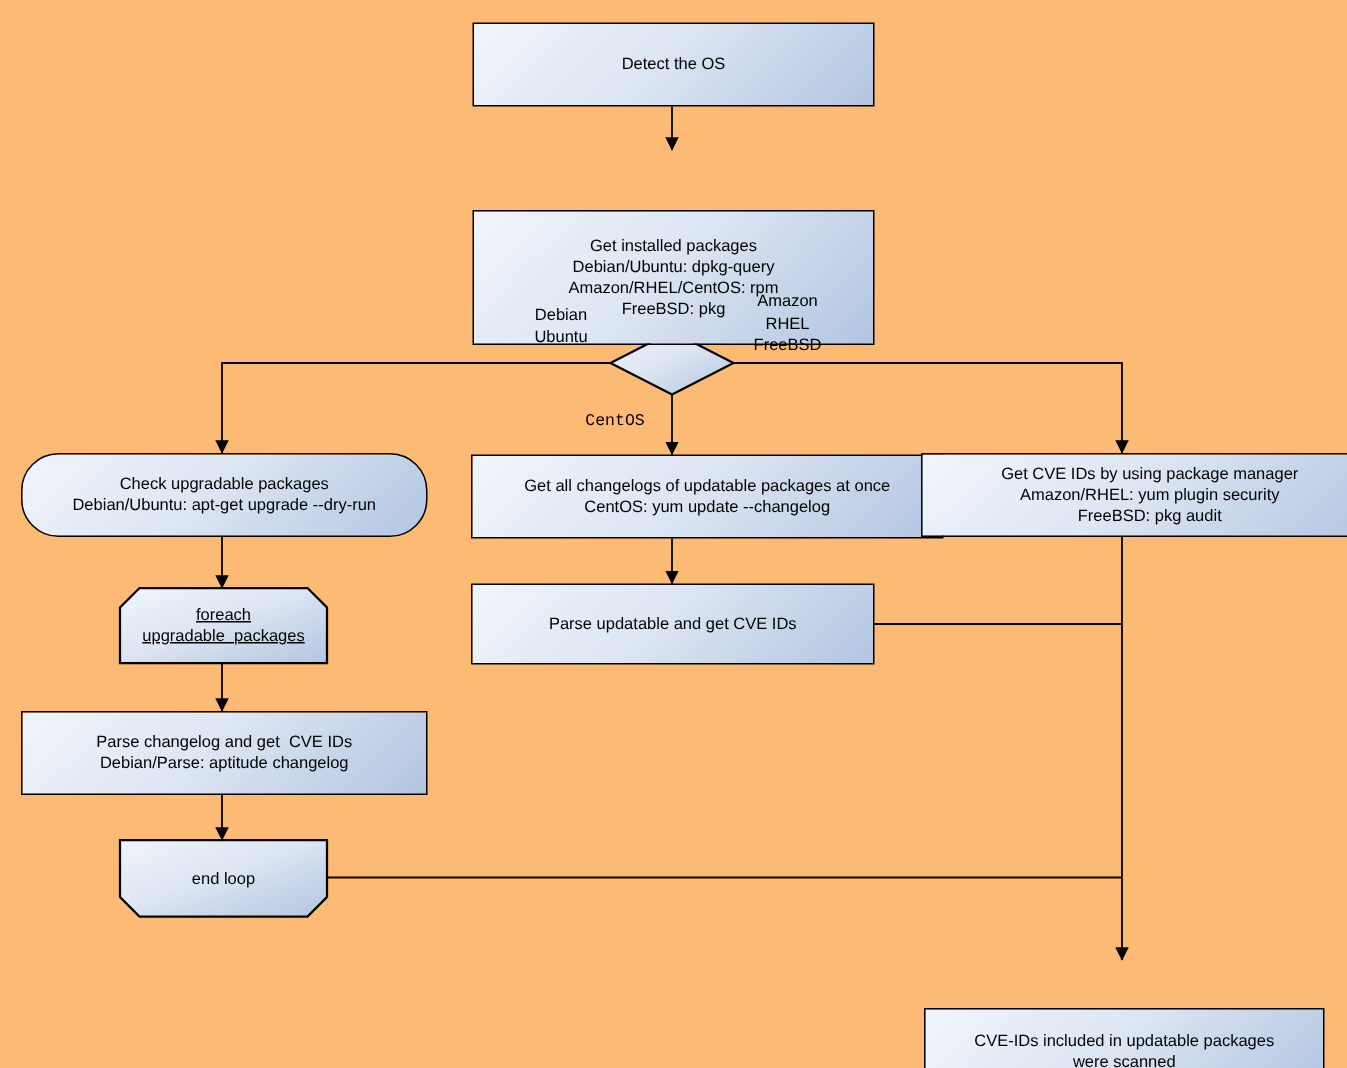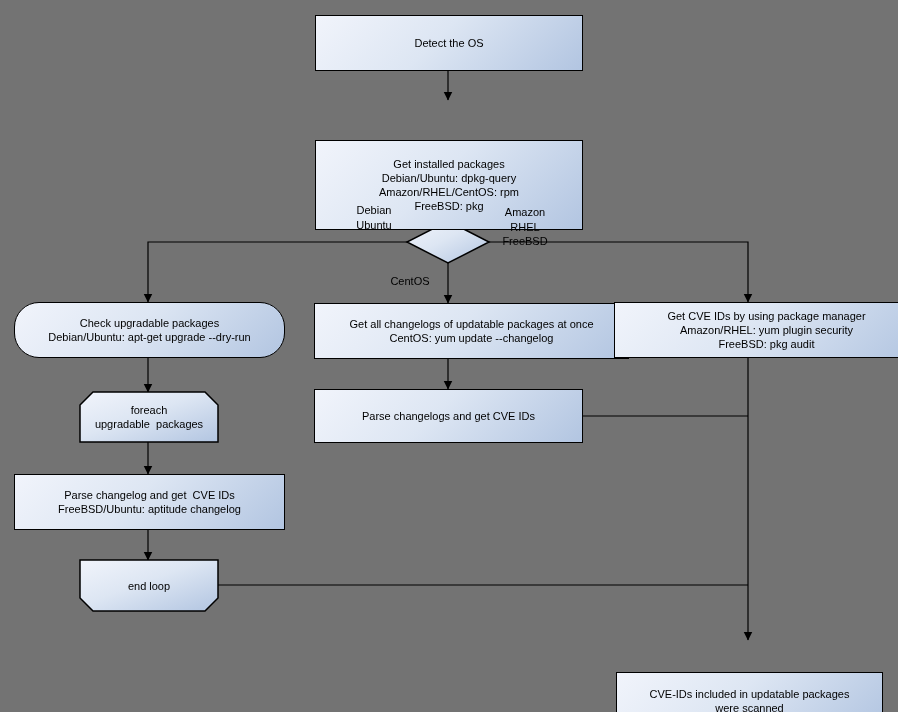--- a/index.html
+++ b/index.html
@@ -5,21 +5,21 @@
   html, body {
     margin: 0;
     padding: 0;
     background: #ffffff;
     font-family: "Liberation Sans", "DejaVu Sans", sans-serif;
   }
   .canvas {
     position: relative;
     width: 898px;
     height: 712px;
-    background: #737373;
+    background: #fdba74;
     overflow: hidden;
   }
   svg.wires {
     position: absolute;
     left: 0;
     top: 0;
     width: 898px;
     height: 712px;
   }
   .node {
@@ -110,54 +110,54 @@
 FreeBSD: pkg</span>
   </div>
 
   <div class="node" style="left:14px; top:302px; width:271px; height:56px;border-radius:25px;">
     <span>Check upgradable packages
 Debian/Ubuntu: apt-get upgrade --dry-run</span>
   </div>
 
   <div class="node" style="left:14px; top:474px; width:271px; height:56px;">
     <span>Parse changelog and get  CVE IDs
-FreeBSD/Ubuntu: aptitude changelog</span>
+Debian/Parse: aptitude changelog</span>
   </div>
 
   <div class="node" style="left:314px; top:303px; width:315px; height:56px;">
     <span>Get all changelogs of updatable packages at once
 CentOS: yum update --changelog</span>
   </div>
 
   <div class="node" style="left:314px; top:389px; width:269px; height:54px;">
-    <span>Parse changelogs and get CVE IDs</span>
+    <span>Parse updatable and get CVE IDs</span>
   </div>
 
   <div class="node" style="left:614px; top:302px; width:305px; height:56px;">
     <span>Get CVE IDs by using package manager
 Amazon/RHEL: yum plugin security
 FreeBSD: pkg audit</span>
   </div>
 
   <div class="node" style="left:616px; top:640px; width:267px; height:57px;margin-top:32px;">
     <span>CVE-IDs included in updatable packages
 were scanned</span>
   </div>
 
-  <div class="shape-label" style="left:80px; top:392px; width:138px; height:50px;">
+  <div class="shape-label" style="left:80px; top:392px; width:138px; height:50px;text-decoration:underline;">
     <span>foreach
 upgradable  packages</span>
   </div>
 
   <div class="shape-label" style="left:80px; top:560px; width:138px; height:51px;">
     <span>end loop</span>
   </div>
 
   <div class="edge-label" style="left:338px; top:203px; width:72px;">Debian
 Ubuntu</div>
 
-  <div class="edge-label" style="left:488px; top:205px; width:74px;">Amazon
+  <div class="edge-label" style="left:488px; top:194px; width:74px;">Amazon
 RHEL
 FreeBSD</div>
 
-  <div class="edge-label" style="left:378px; top:274px; width:64px;">CentOS</div>
+  <div class="edge-label" style="left:378px; top:274px; width:64px;font-family:Liberation Mono, monospace;">CentOS</div>
 
 </div>
 
 </body></html>

